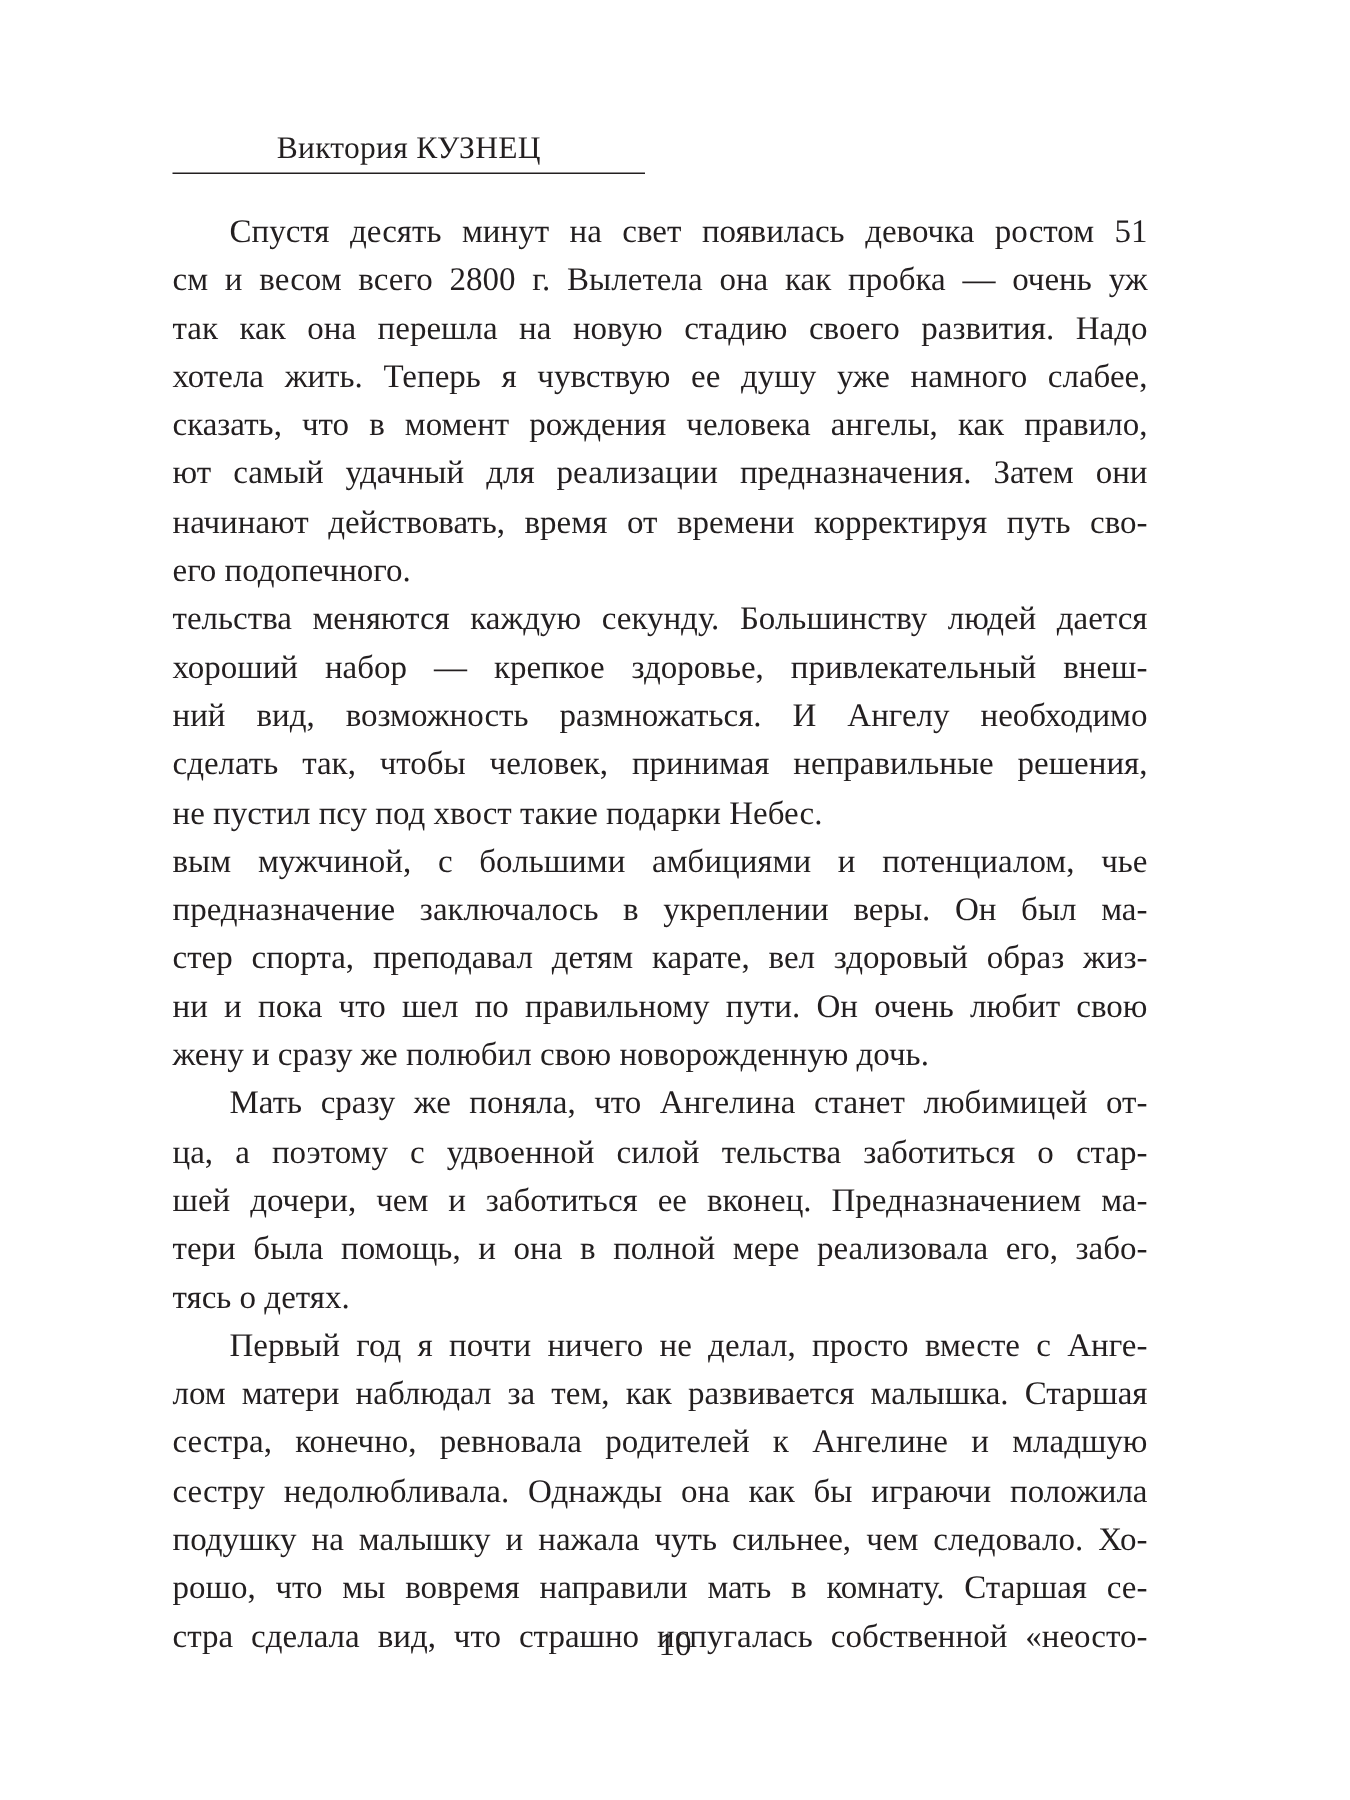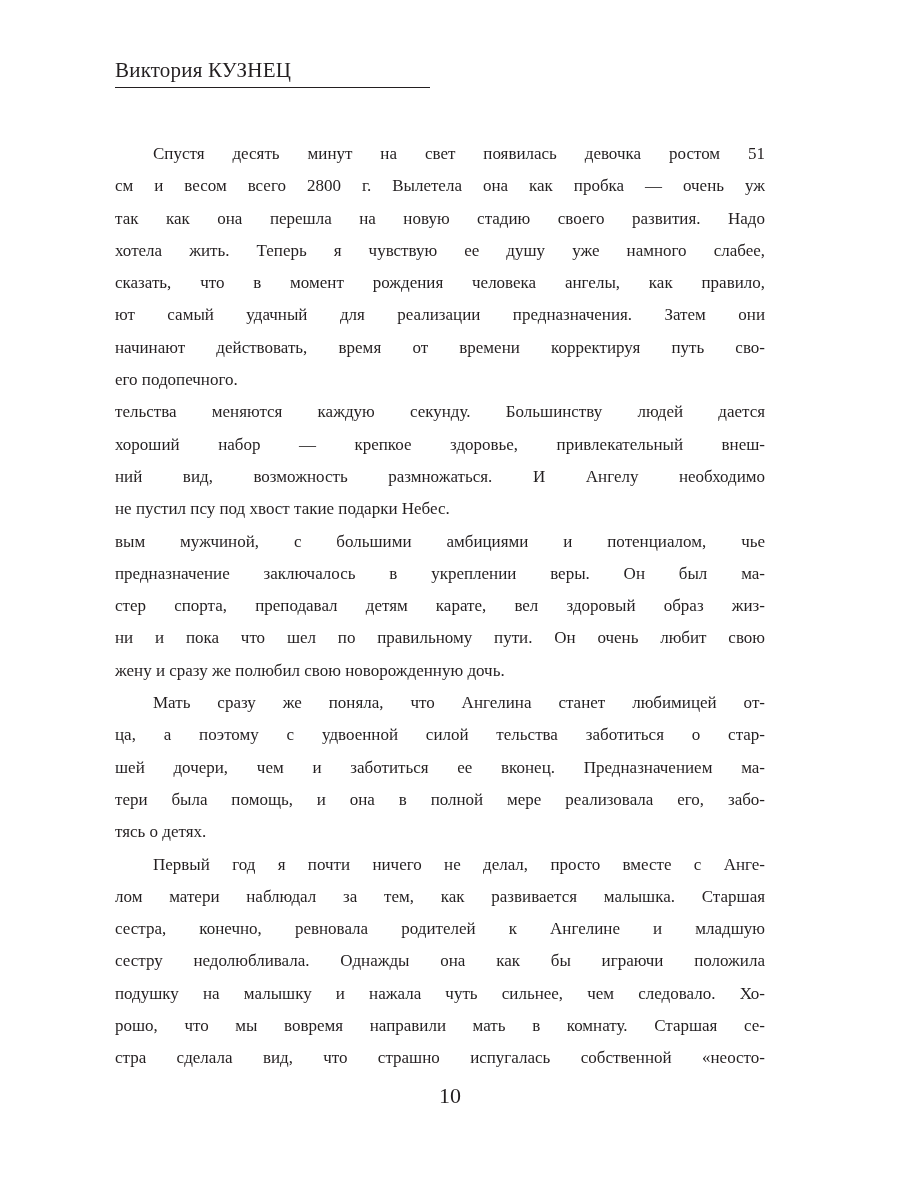--- a/index.html
+++ b/index.html
@@ -1,22 +1,22 @@
 <!DOCTYPE html>
 <html><head>
 <meta charset="utf-8">
 <style>
   html, body { margin: 0; padding: 0; background: #ffffff; }
   body { width: 900px; height: 1200px; position: relative; overflow: hidden;
          font-family: "Liberation Serif", "DejaVu Serif", serif; color: #231f20; }
-  .header { position: absolute; left: 115px; top: 56px; width: 315px; }
+  .header { position: absolute; left: 115px; top: 84px; width: 315px; text-align: center; }
   .header-title { font-size: 21px; line-height: 28px; white-space: nowrap; letter-spacing: 0.2px; }
   .header-rule { height: 0; border-top: 1.5px solid #231f20; margin-top: 3px; width: 315px; }
   .body-text { position: absolute; left: 115px; top: 138px; width: 650px; }
-  .line { font-size: 17px; line-height: 32.3px; height: 32.3px; white-space: nowrap;
+  .line { font-size: 22px; line-height: 32.3px; height: 32.3px; white-space: nowrap;
           text-align: justify; text-align-last: justify; }
   .line.indent { padding-left: 38px; }
   .line.last { text-align-last: left; }
   .page-number { position: absolute; left: 0; width: 900px; top: 1082px; text-align: center;
                  font-size: 22px; line-height: 28px; }
 </style>
 </head>
 <body>
 
 <div class="header">
@@ -34,20 +34,21 @@
     <div class="line">сказать, что в момент рождения человека ангелы, как правило,</div>
     <div class="line">ют самый удачный для реализации предназначения. Затем они</div>
     <div class="line">начинают действовать, время от времени корректируя путь сво-</div>
     <div class="line last">его подопечного.</div>
   </div>
 
   <div>
     <div class="line">тельства меняются каждую секунду. Большинству людей дается</div>
     <div class="line">хороший набор — крепкое здоровье, привлекательный внеш-</div>
     <div class="line">ний вид, возможность размножаться. И Ангелу необходимо</div>
+    <div class="line">сделать так, чтобы человек, принимая неправильные решения,</div>
     <div class="line last">не пустил псу под хвост такие подарки Небес.</div>
   </div>
 
   <div>
     <div class="line">вым мужчиной, с большими амбициями и потенциалом, чье</div>
     <div class="line">предназначение заключалось в укреплении веры. Он был ма-</div>
     <div class="line">стер спорта, преподавал детям карате, вел здоровый образ жиз-</div>
     <div class="line">ни и пока что шел по правильному пути. Он очень любит свою</div>
     <div class="line last">жену и сразу же полюбил свою новорожденную дочь.</div>
   </div>

